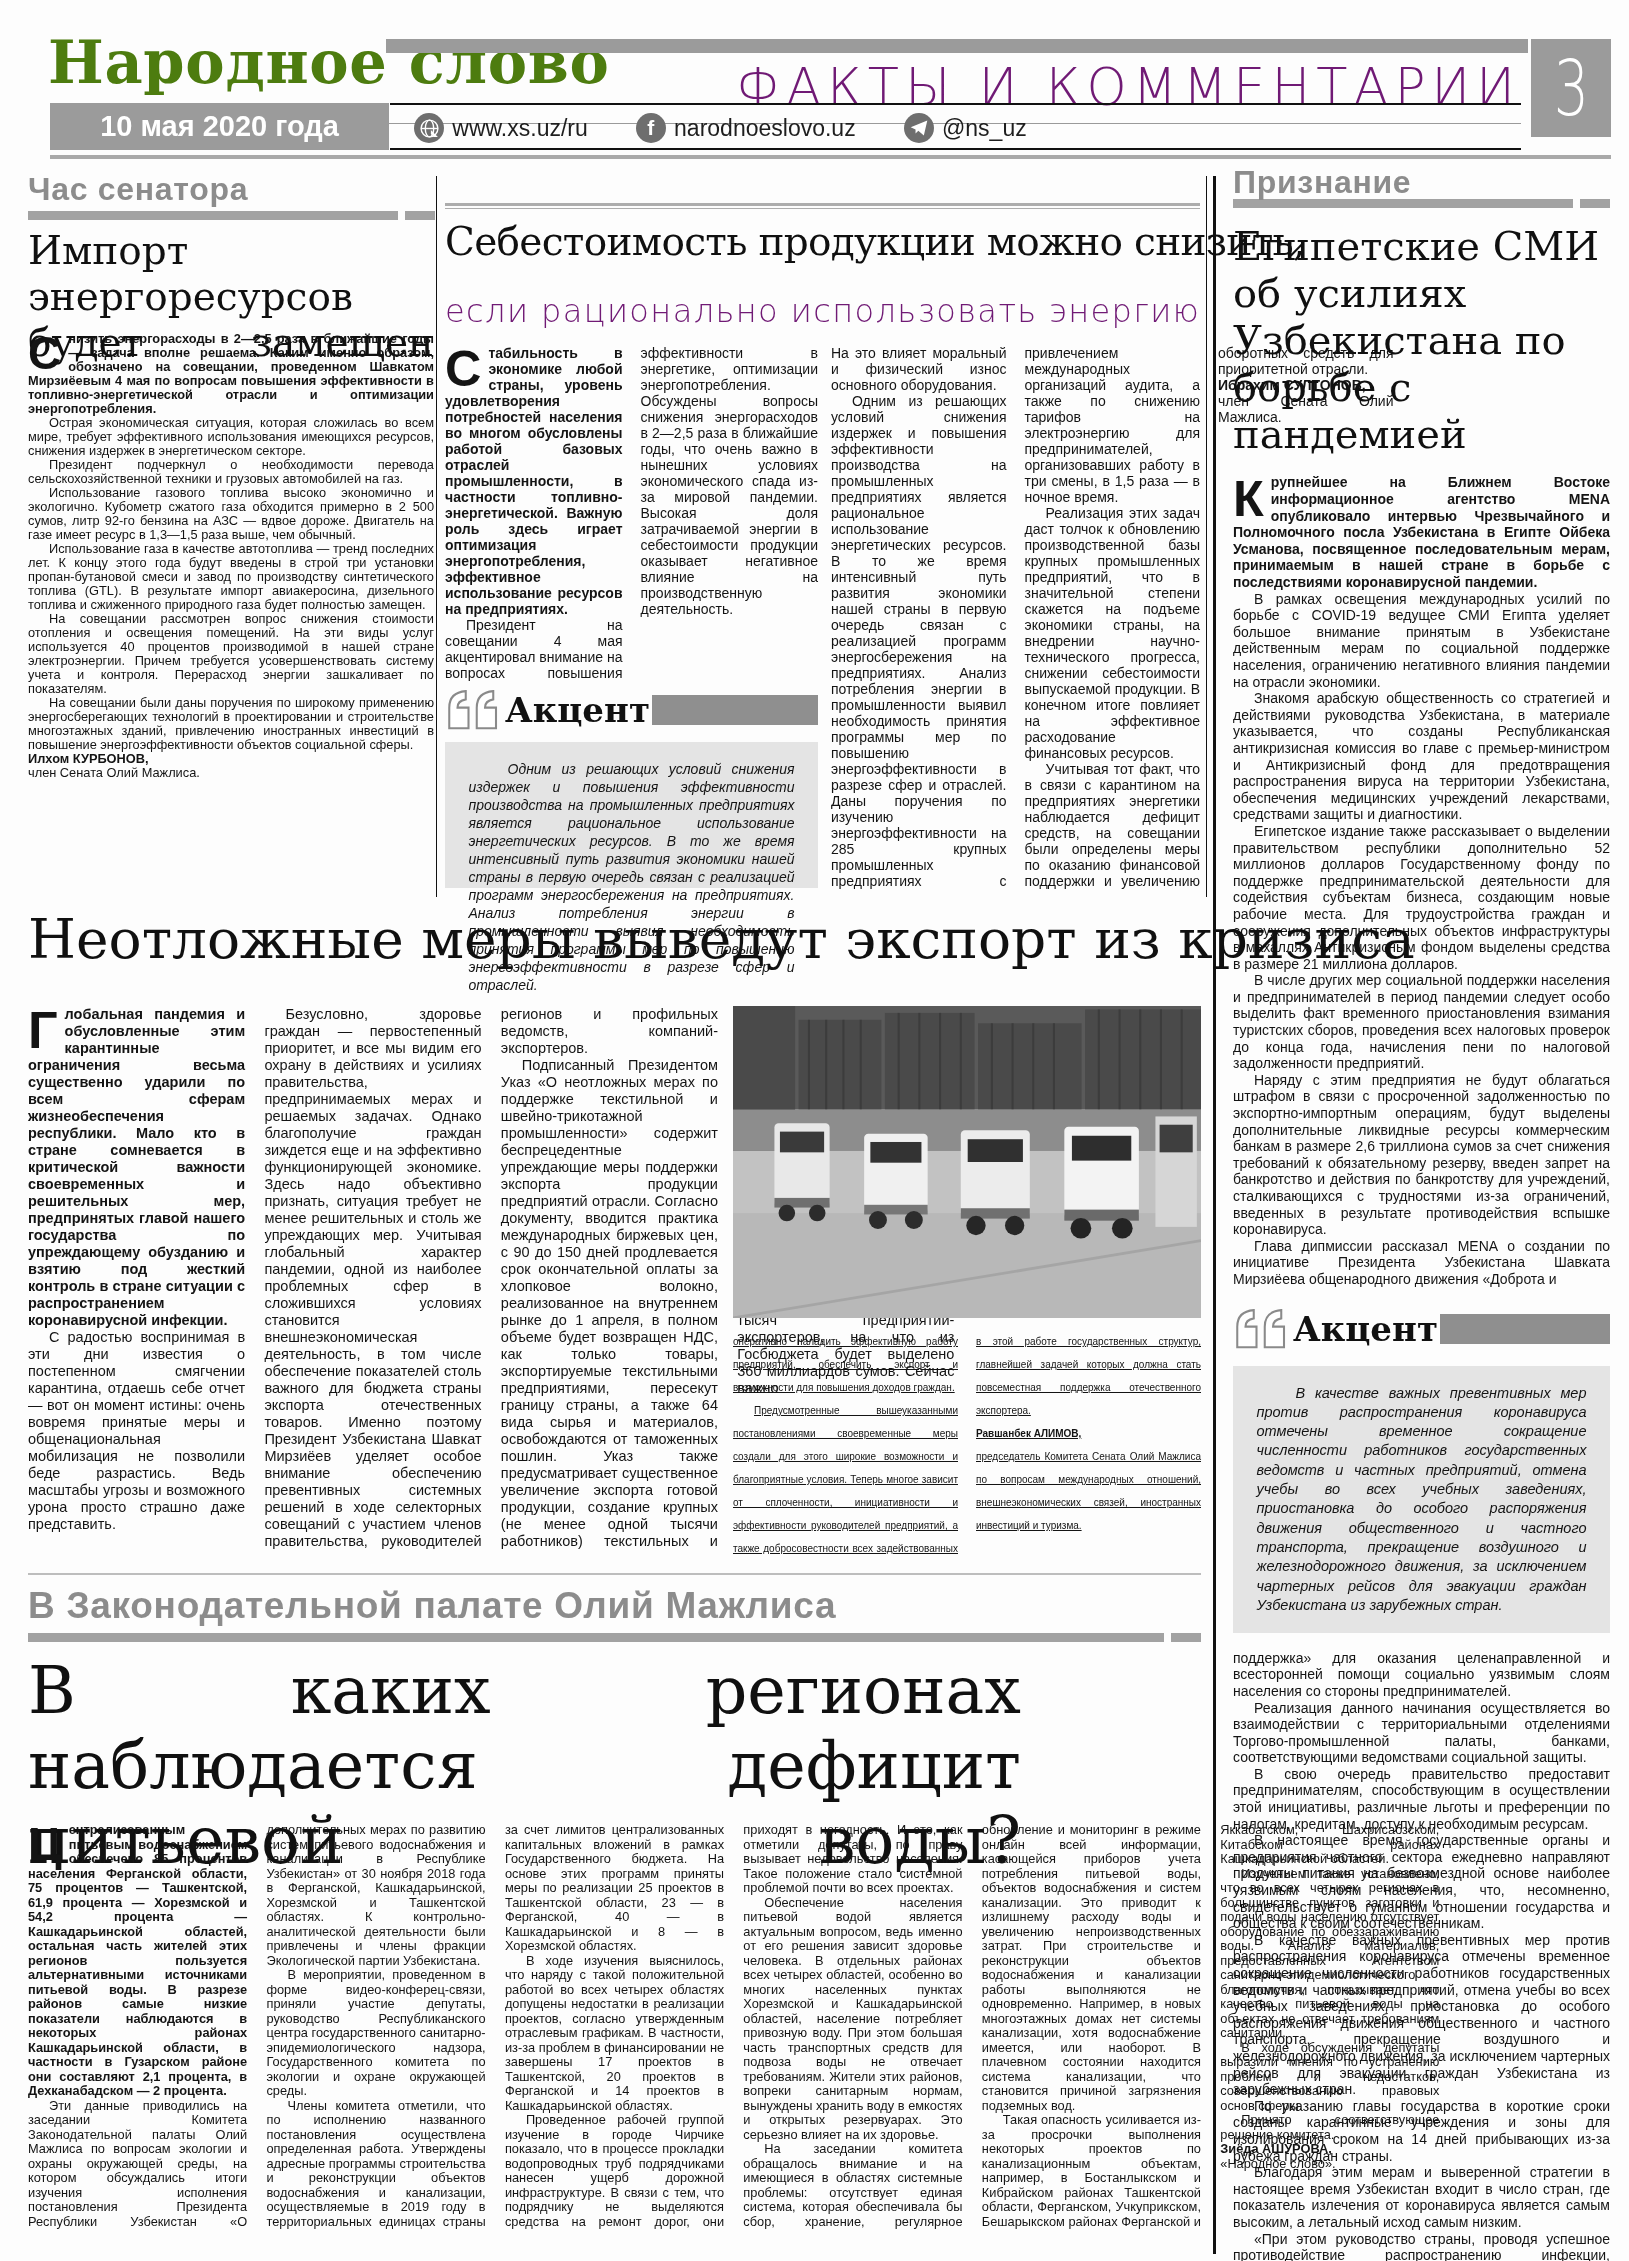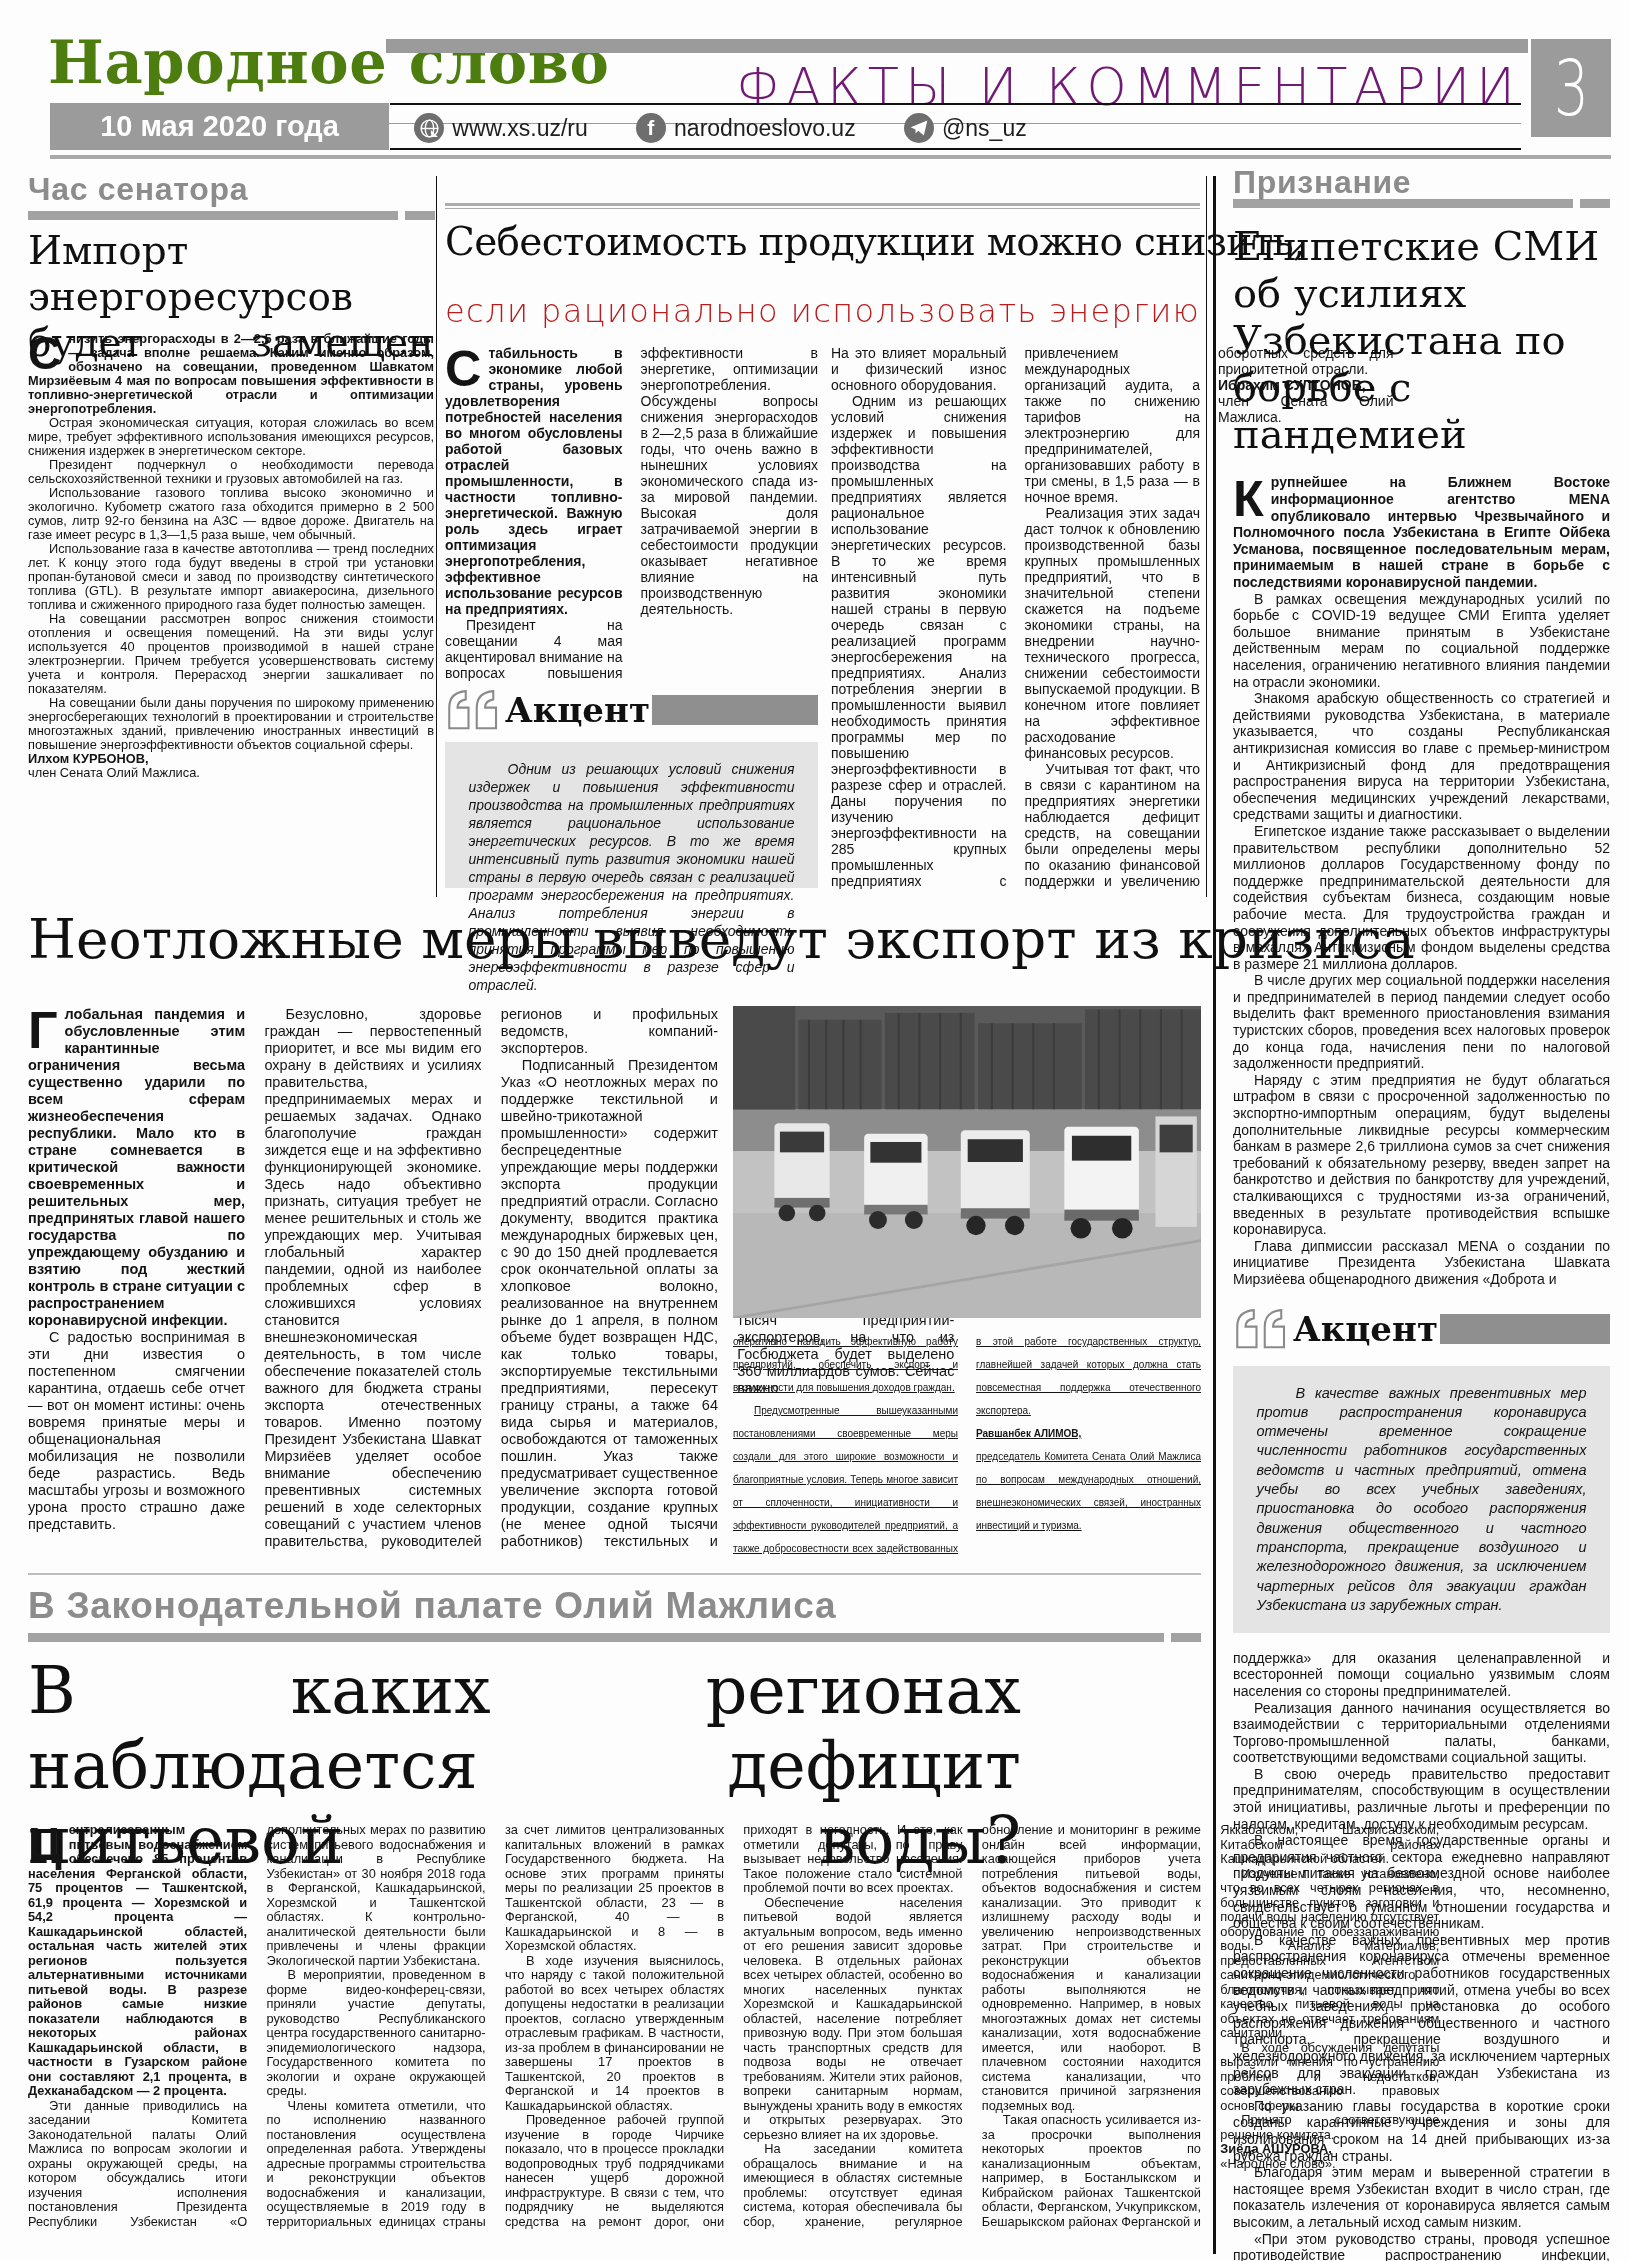--- a/index.html
+++ b/index.html
@@ -126,21 +126,21 @@
     <p>На совещании рассмотрен вопрос снижения стоимости отопления и освещения помещений. На эти виды услуг используется 40 процентов производимой в нашей стране электроэнергии. Причем требуется усовершенствовать систему учета и контроля. Перерасход энергии зашкаливает по показателям.</p>
     <p>На совещании были даны поручения по широкому применению энергосберегающих технологий в проектировании и строительстве многоэтажных зданий, привлечению иностранных инвестиций в повышение энергоэффективности объектов социальной сферы.</p>
     <p class="byline">
       <span class="bn">Илхом КУРБОНОВ,</span><br>
       <span>член Сената Олий Мажлиса.</span>
     </p>
   </div>
 
   <div class="abs doublerule" style="left:445px;top:203px;width:755px;"></div>
   <div class="abs hl" style="left:445px;top:219px;width:759px;font-size:39px;white-space:nowrap;letter-spacing:-0.7px;">Себестоимость продукции можно снизить,</div>
-  <div class="abs" style="left:445px;top:292px;width:759px;font-family:'DejaVu Sans',sans-serif;font-weight:200;font-size:32px;color:#b91c1c;letter-spacing:1.4px;">если рационально использовать энергию</div>
+  <div class="abs" style="left:445px;top:292px;width:759px;font-family:'DejaVu Sans',sans-serif;font-weight:200;font-size:32px;color:#701a75;letter-spacing:1.4px;">если рационально использовать энергию</div>
   <div class="abs body art-cost-leftzone">
     <p class="lead dc">Стабильность в экономике любой страны, уровень удовлетворения потребностей населения во многом обусловлены работой базовых отраслей промышленности, в частности топливно-энергетической. Важную роль здесь играет оптимизация энергопотребления, эффективное использование ресурсов на предприятиях.</p>
     <p>Президент на совещании 4 мая акцентировал внимание на вопросах повышения эффективности в энергетике, оптимизации энергопотребления. Обсуждены вопросы снижения энергорасходов в 2—2,5 раза в ближайшие годы, что очень важно в нынешних условиях экономического спада из-за мировой пандемии. Высокая доля затрачиваемой энергии в себестоимости продукции оказывает негативное влияние на производственную деятельность.</p>
   </div>
   <div class="abs accent-row" style="left:445px;top:687px;width:373px;">
     <span class="qicon">
       <svg width="58" height="44" viewBox="0 0 84 64">
           <path d="M6,60 L6,30 Q6,8 30,6 L30,18 Q18,20 18,30 L34,30 L34,60 Z" fill="#fff" stroke="#8a8a8a" stroke-width="3"></path>
           <path d="M46,60 L46,30 Q46,8 70,6 L70,18 Q58,20 58,30 L74,30 L74,60 Z" fill="#fff" stroke="#8a8a8a" stroke-width="3"></path>
         </svg>

